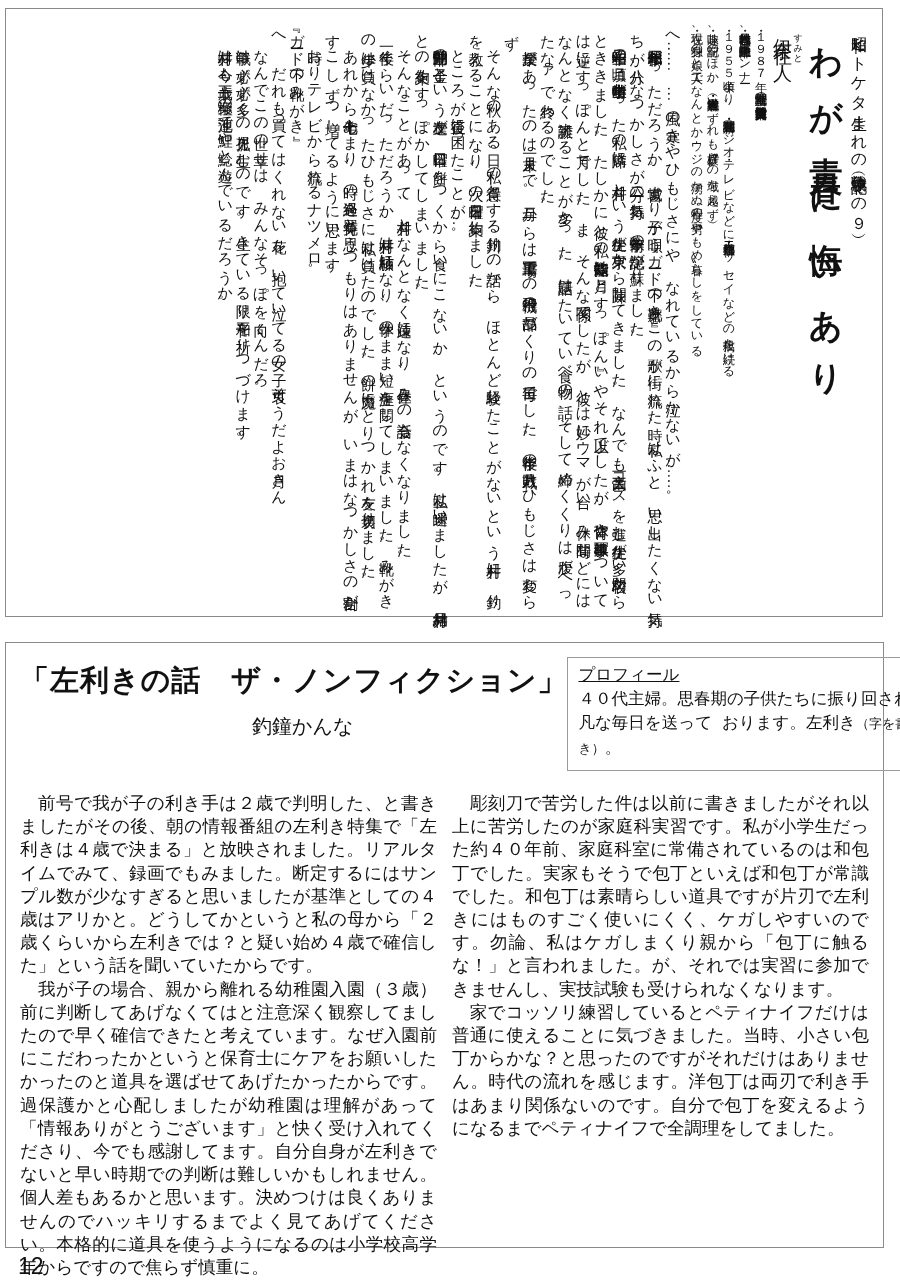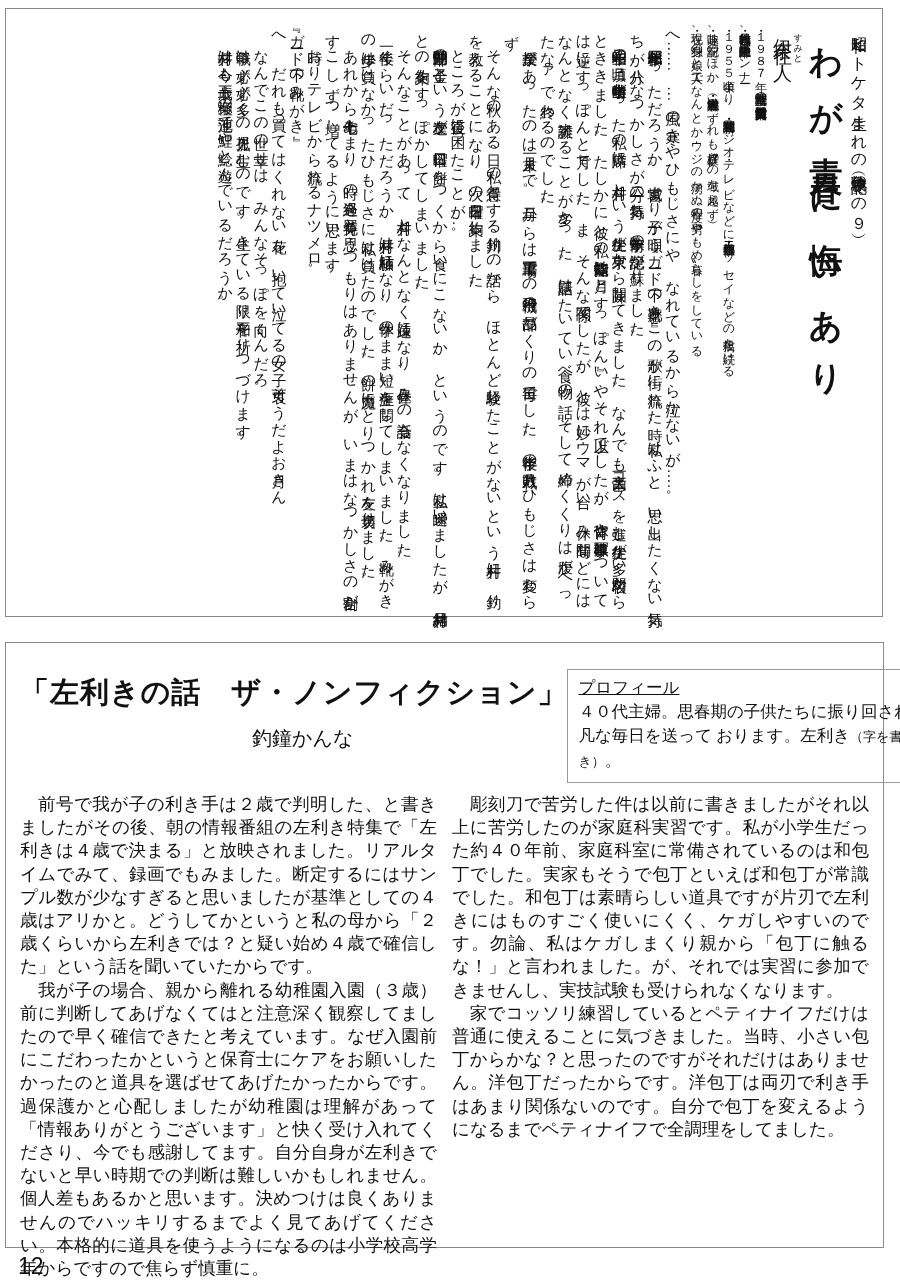--- a/index.html
+++ b/index.html
@@ -13,30 +13,30 @@
           text-align:justify;}
   .v-flow p{margin:0;padding:0;}
   .t-small{font-size:16px;letter-spacing:1px;padding-top:8px;margin-left:8px;}
   .t-large{font-size:33px;font-weight:bold;letter-spacing:16px;padding-top:42px;margin-left:12px;}
   .author-v{padding-top:480px;font-size:19px;letter-spacing:3px;margin-left:18px;margin-right:4px;line-height:1.4;}
   .author-v rt{font-size:9px;letter-spacing:0;}
   .v-bullets{font-size:12px;line-height:16px;margin-left:6px;}
   .v-body{font-size:15px;line-height:17.9px;margin-right:8px;}
 
   
-  .bottom-box{margin:25px 16px 0 5px;height:606px;padding:26px 14px 0;
-              font-family:Liberation Serif, serif;}
+  .bottom-box{margin:25px 16px 0 5px;height:606px;padding:14px 14px 0;
+              font-family:Liberation Mono, monospace;}
   .b-header{display:flex;justify-content:space-between;align-items:flex-start;}
   .b-title{font-size:29px;font-weight:bold;margin:4px 0 0 0;letter-spacing:1px;white-space:nowrap;}
   .b-author{font-size:20px;margin:12px 16px 0 232px;}
   .profile-box{box-sizing:border-box;width:432px;border:1px solid #9a9a9a;
                padding:6px 10px 8px;font-size:16.5px;line-height:24px;flex-shrink:0;}
   .profile-label{text-decoration:underline;margin-top:23px;}
   .profile-small{font-size:13px;}
-  .b-columns{display:flex;gap:15px;margin-top:10px;}
+  .b-columns{display:flex;gap:15px;margin-top:22px;}
   .b-col{flex:1;font-size:17.5px;line-height:23.2px;text-align:justify;}
   .b-col p{margin:0;}
 
   .page-num{margin:5px 0 0 18px;font-size:23px;
             font-family:"Liberation Sans","DejaVu Sans",sans-serif;}
 </style>
 </head>
 <body>
 
 <section class="frame-box top-box">
@@ -91,18 +91,18 @@
     </div>
   </div>
 
   <div class="b-columns">
     <div class="b-col">
       <p>　前号で我が子の利き手は２歳で判明した、と書きましたがその後、朝の情報番組の左利き特集で「左利きは４歳で決まる」と放映されました。リアルタイムでみて、録画でもみました。断定するにはサンプル数が少なすぎると思いましたが基準としての４歳はアリかと。どうしてかというと私の母から「２歳くらいから左利きでは？と疑い始め４歳で確信した」という話を聞いていたからです。</p>
       <p>　我が子の場合、親から離れる幼稚園入園（３歳）前に判断してあげなくてはと注意深く観察してましたので早く確信できたと考えています。なぜ入園前にこだわったかというと保育士にケアをお願いしたかったのと道具を選ばせてあげたかったからです。過保護かと心配しましたが幼稚園は理解があって「情報ありがとうございます」と快く受け入れてくださり、今でも感謝してます。自分自身が左利きでないと早い時期での判断は難しいかもしれません。個人差もあるかと思います。決めつけは良くありませんのでハッキリするまでよく見てあげてください。本格的に道具を使うようになるのは小学校高学年からですので焦らず慎重に。</p>
     </div>
     <div class="b-col">
       <p>　彫刻刀で苦労した件は以前に書きましたがそれ以上に苦労したのが家庭科実習です。私が小学生だった約４０年前、家庭科室に常備されているのは和包丁でした。実家もそうで包丁といえば和包丁が常識でした。和包丁は素晴らしい道具ですが片刃で左利きにはものすごく使いにくく、ケガしやすいのです。勿論、私はケガしまくり親から「包丁に触るな！」と言われました。が、それでは実習に参加できませんし、実技試験も受けられなくなります。</p>
-      <p>　家でコッソリ練習しているとペティナイフだけは普通に使えることに気づきました。当時、小さい包丁からかな？と思ったのですがそれだけはありません。洋包丁だったからです。洋包丁は両刃で利き手はあまり関係ないのです。自分で包丁を変えるようになるまでペティナイフで全調理をしてました。</p>
+      <p>　家でコッソリ練習しているとペティナイフだけは普通に使えることに気づきました。当時、小さい包丁からかな？と思ったのですがそれだけはありません。時代の流れを感じます。洋包丁は両刃で利き手はあまり関係ないのです。自分で包丁を変えるようになるまでペティナイフで全調理をしてました。</p>
     </div>
   </div>
 </section>
 
 <div class="page-num">12</div>
 
 </body></html>

